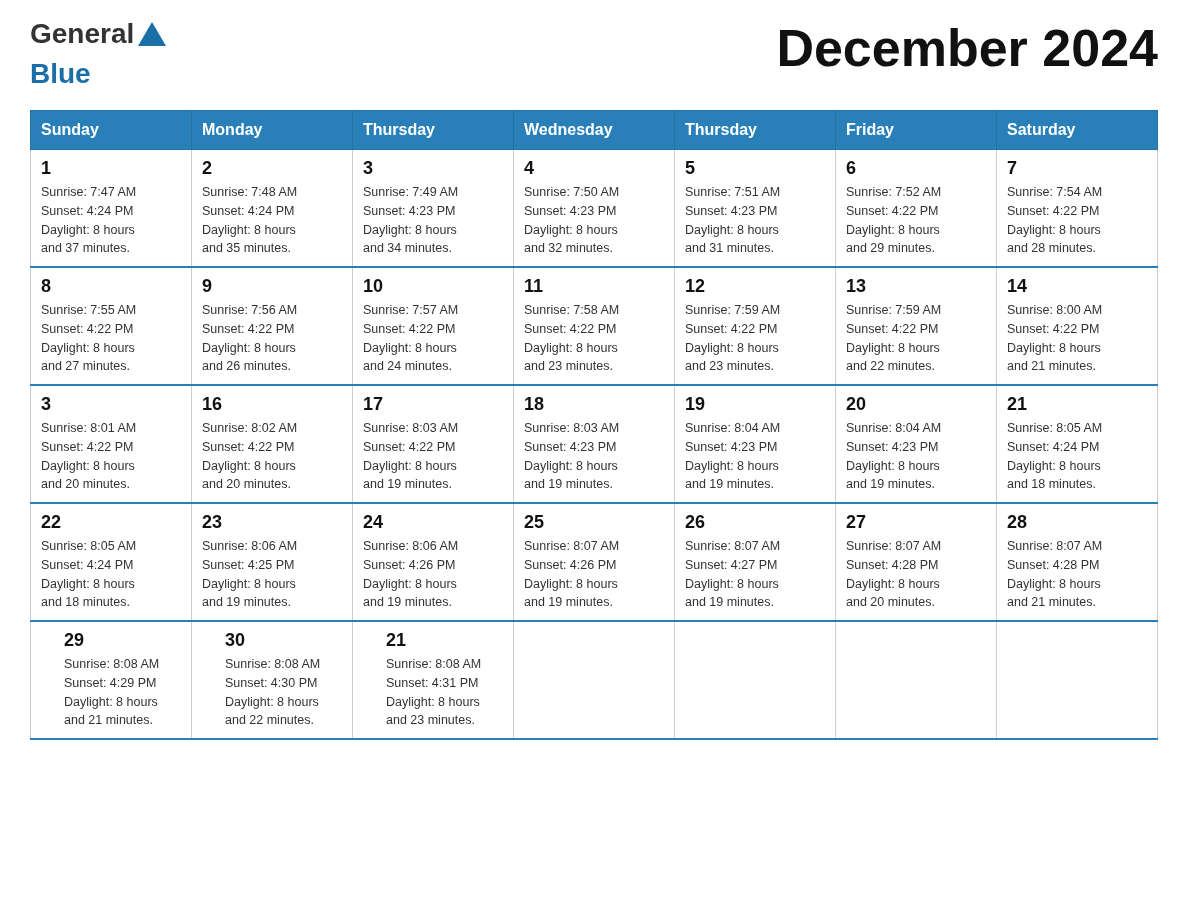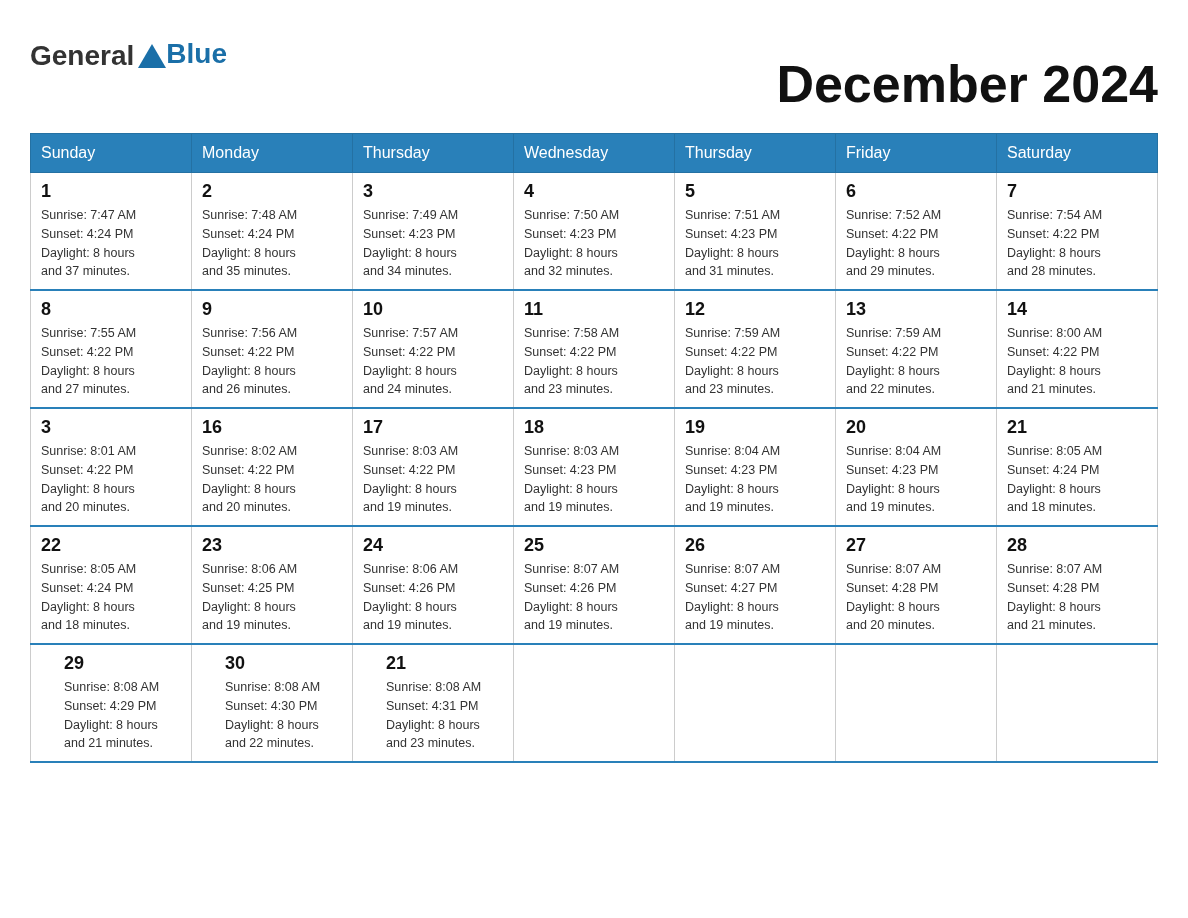--- a/index.html
+++ b/index.html
@@ -11,21 +11,21 @@
       min-height: 918px;
     }
     .header {
       display: flex;
       justify-content: space-between;
       align-items: flex-start;
       margin-bottom: 20px;
     }
     .logo {
       display: flex;
-      flex-direction: row;
+      flex-direction: column;
     }
     .logo-text {
       display: flex;
       align-items: flex-end;
       font-size: 28px;
       font-weight: bold;
       color: #333;
       line-height: 1;
     }
     .logo-general {
@@ -38,46 +38,45 @@
       border-right: 14px solid transparent;
       border-bottom: 24px solid #1a6fa8;
       display: inline-block;
       margin-left: 4px;
       margin-bottom: 2px;
     }
     .logo-blue {
       color: #1a6fa8;
       font-size: 28px;
       font-weight: bold;
-      margin-top: 18px;
+      margin-top: 10px;
     }
     .title-section {
       text-align: left;
-      margin-top: 36px;
     }
     .month-title {
       font-size: 52px;
       font-weight: bold;
       color: #111;
       line-height: 1.1;
     }
     .location {
       font-size: 22px;
       color: #444;
       margin-top: 4px;
     }
     table {
       width: 100%;
       border-collapse: collapse;
     }
     thead tr th {
       background-color: #2980b9;
       color: #fff;
       font-size: 16px;
-      font-weight: normal;
+      font-weight: bold;
       padding: 10px 10px;
       text-align: left;
       border: 1px solid #2471a3;
     }
     tbody tr td {
       vertical-align: top;
       padding: 8px 10px;
       border: 1px solid #ccc;
       width: 14.28%;
       min-height: 90px;

